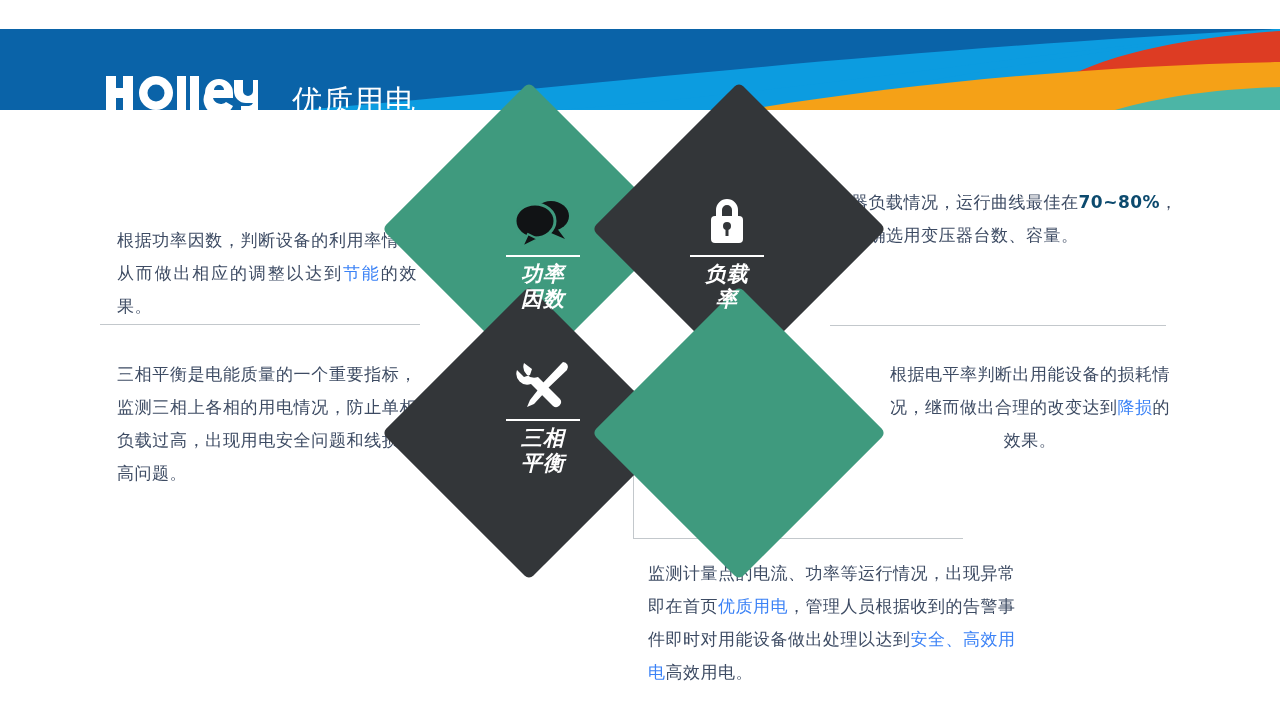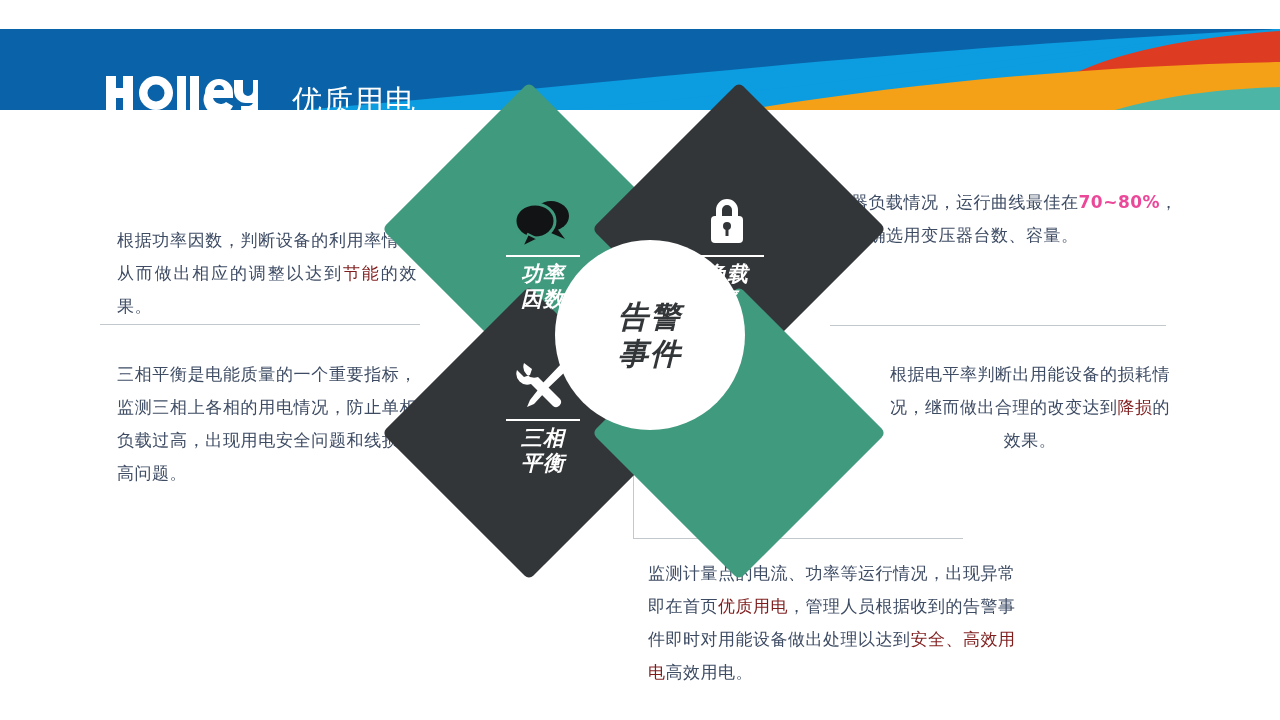--- a/index.html
+++ b/index.html
@@ -38,22 +38,22 @@
 
   
   .txt{
     position:absolute;
     color:#3d4b63;
     font-size:17px;
     line-height:33px;
     letter-spacing:0.5px;
     font-family:"DejaVu Sans","Liberation Sans",sans-serif;
   }
-  .txt .hl{color:#7f1d1d;}
-  .txt .hlb{color:#ec4899;font-weight:bold;}
+  .txt .hl{color:#3b82f6;}
+  .txt .hlb{color:#0c4a6e;font-weight:bold;}
 
   .txt-topleft{left:117px;top:224px;width:300px;text-align:justify;}
   .txt-bottomleft{left:117px;top:358px;width:300px;text-align:justify;}
   .txt-topright{left:676px;top:186px;width:505px;text-align:left;}
   .txt-midright{left:884px;top:358px;width:292px;text-align:center;}
   .txt-bottom{left:648px;top:557px;width:375px;text-align:left;}
 
   
   .cluster{position:absolute;left:425px;top:125px;width:430px;height:415px;font-style:italic;}
 
@@ -239,21 +239,15 @@
         </div>
         <div class="rule"></div>
         <div class="d-label">
           <div>三相</div>
           <div>平衡</div>
         </div>
       </div>
     </div>
 
 
-    <div class="center-circle">
-      <div class="center-label">
-        <div>告警</div>
-        <div>事件</div>
-      </div>
-    </div>
 
   </div>
 </div>
 
 </body></html>

